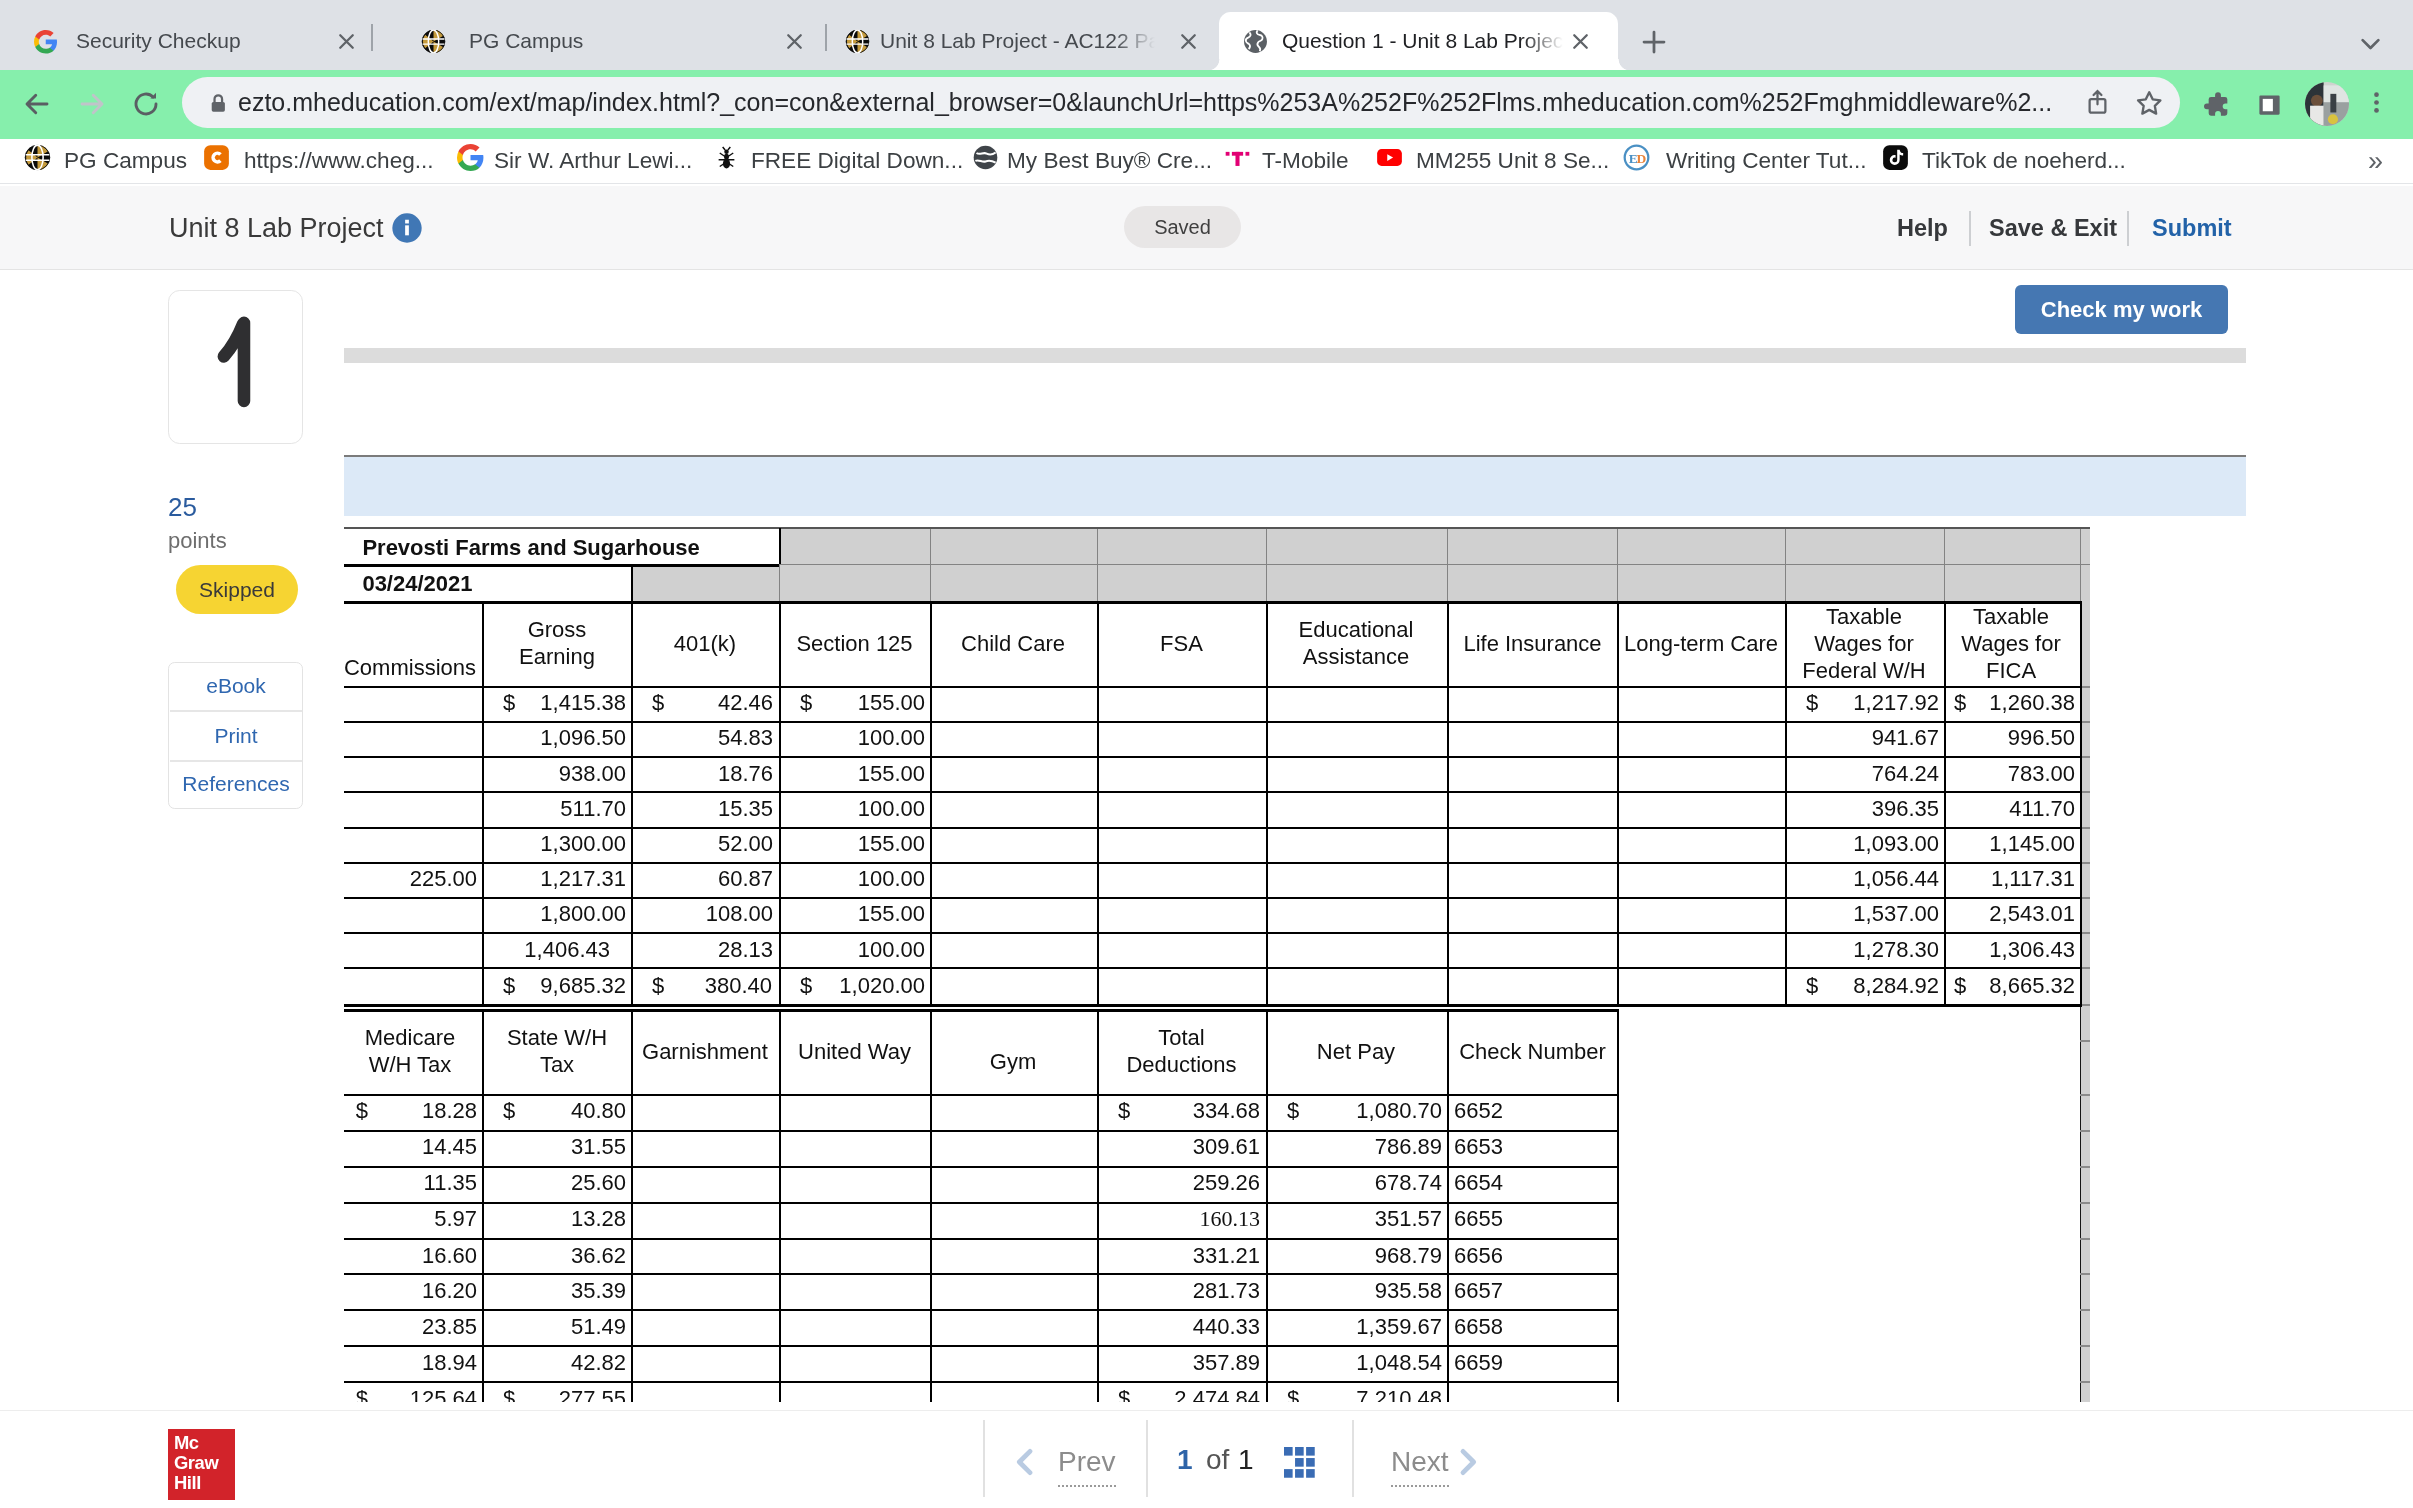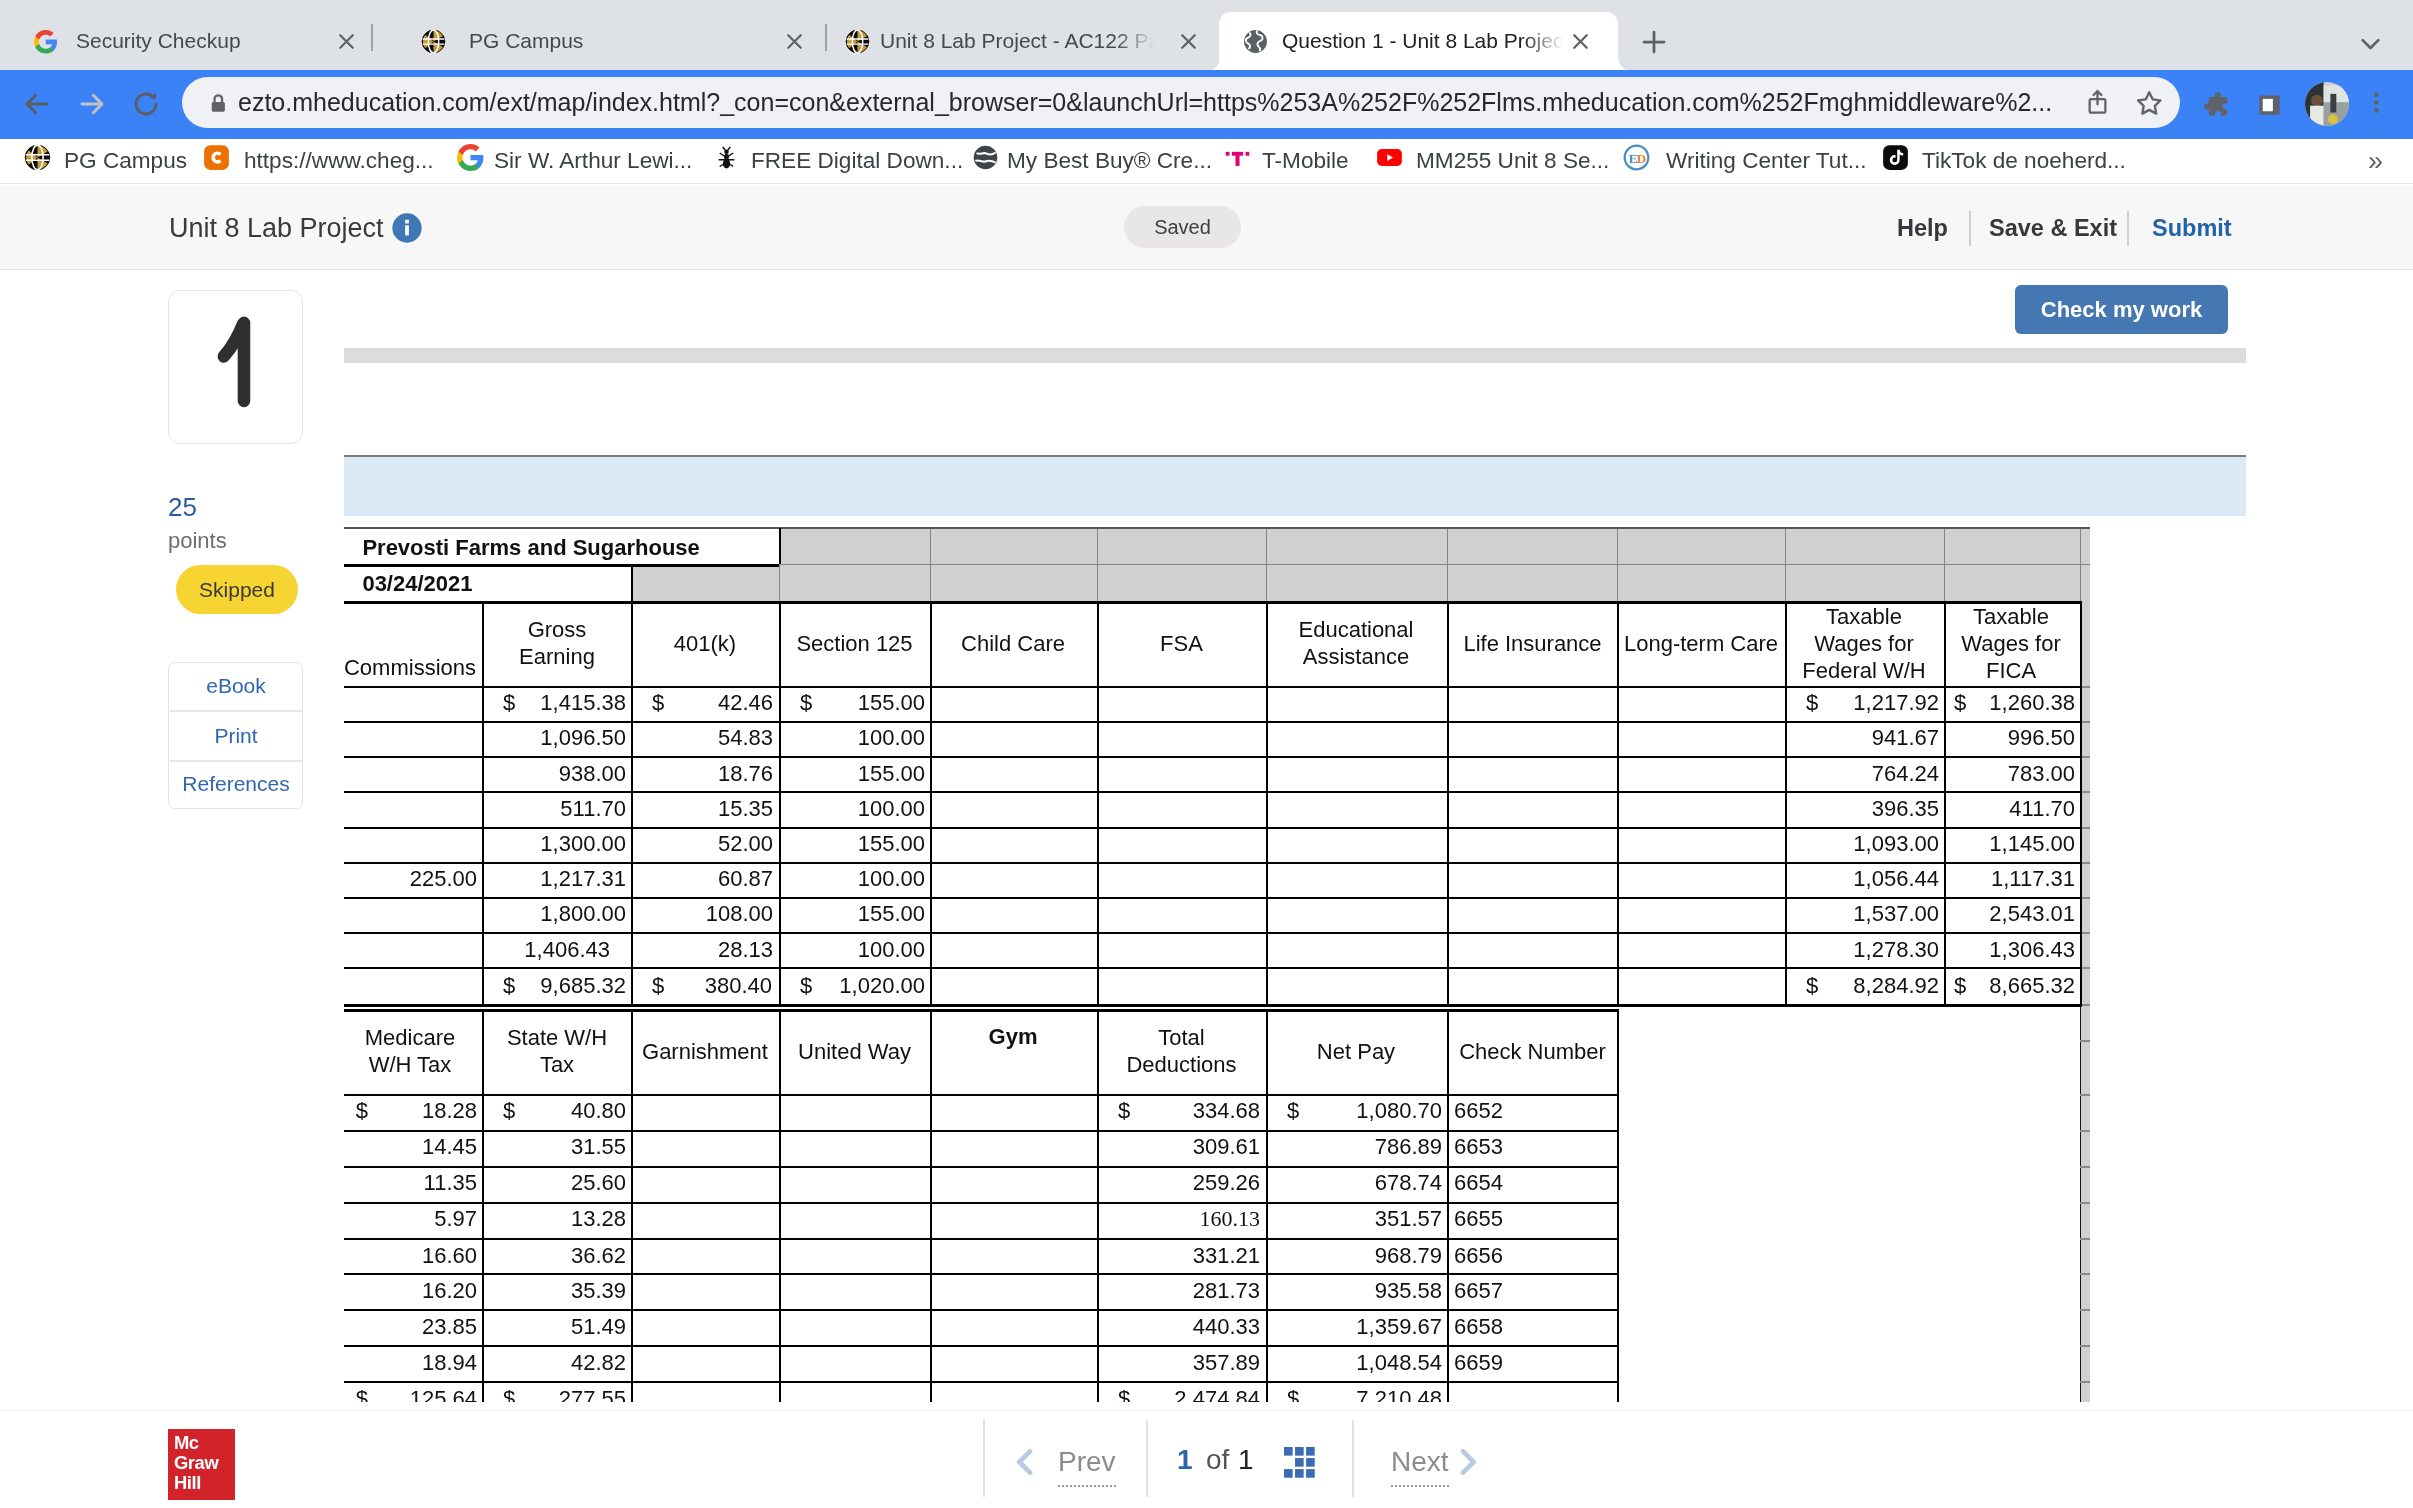--- a/index.html
+++ b/index.html
@@ -1,21 +1,21 @@
 <!DOCTYPE html>
 <html style="font-size:13.4px"><head><meta charset="utf-8">
 <style>
 *{margin:0;padding:0;box-sizing:border-box;}
 html,body{width:2413px;height:1508px;font-family:"Liberation Sans",sans-serif;background:#fff;overflow:hidden;}
 .abs{position:absolute;}
 #tabstrip{position:absolute;left:0;top:0;width:2413px;height:70px;background:#DEE1E6;}
 .tabtitle{position:absolute;top:5.9px;height:70px;line-height:70px;font-size:21px;color:#45494e;white-space:nowrap;overflow:hidden;}
 .tabdiv{position:absolute;top:23.5px;width:1.7px;height:27px;background:#9EA3A9;}
 #activetab{position:absolute;left:1219px;top:11.7px;width:399px;height:59px;background:#fff;border-radius:11.7px 11.7px 0 0;}
-#toolbar{position:absolute;left:0;top:70px;width:2413px;height:69px;background:#3b82f6;}
+#toolbar{position:absolute;left:0;top:70px;width:2413px;height:69px;background:#86efac;}
 #urlpill{position:absolute;left:182px;top:6.7px;width:1998px;height:51px;border-radius:26px;background:#EFF1F4;}
 #urltext{position:absolute;left:56px;top:0px;height:51px;line-height:51px;font-size:25px;color:#26282c;white-space:nowrap;}
 #bookmarks{position:absolute;left:0;top:139px;width:2413px;height:45px;background:#fff;border-bottom:1.7px solid #E3E5E8;}
 .bm{position:absolute;top:0;height:44px;line-height:44px;font-size:22.6px;color:#3C4043;white-space:nowrap;}
 #pagehead{position:absolute;left:0;top:186px;width:2413px;height:84px;background:#F7F7F8;border-bottom:1.7px solid #E4E4E4;}
 #content{position:absolute;left:0;top:272px;width:2413px;height:1138px;background:#fff;overflow:hidden;}
 #footer{position:absolute;left:0;top:1410px;width:2413px;height:99px;background:#fff;border-top:1.7px solid #EDEDED;}
 .hbtn{position:absolute;top:0;height:84px;line-height:84px;font-weight:bold;font-size:23.5px;color:#36383b;}
 .vdiv{position:absolute;top:25px;width:1.7px;height:35px;background:#CDCFD2;}
 #qbox{position:absolute;left:168px;top:17.6px;width:135px;height:154px;background:#fff;border:1.7px solid #E5E5E5;border-radius:11.7px;text-align:center;}
@@ -402,21 +402,21 @@
       <div class="numc" style="left:435px;top:447px;width:151px;height:28.5px;line-height:28.5px;">1,020.00</div>
       <div class="abs" style="left:456px;top:447px;height:28.5px;line-height:28.5px;">$</div>
       <div class="numc" style="left:1441px;top:447px;width:159px;height:28.5px;line-height:28.5px;">8,284.92</div>
       <div class="abs" style="left:1462px;top:447px;height:28.5px;line-height:28.5px;">$</div>
       <div class="numc" style="left:1600px;top:447px;width:136px;height:28.5px;line-height:28.5px;">8,665.32</div>
       <div class="abs" style="left:1610px;top:447px;height:28.5px;line-height:28.5px;">$</div>
       <div class="hc" style="left:-5px;top:499px;width:142px;line-height:27px;">Medicare<br>W/H Tax</div>
       <div class="hc" style="left:140px;top:499px;width:146px;line-height:27px;">State W/H<br>Tax</div>
       <div class="hc" style="left:289px;top:513px;width:144px;line-height:27px;">Garnishment</div>
       <div class="hc" style="left:437px;top:513px;width:147px;line-height:27px;">United Way</div>
-      <div class="hc" style="left:587px;top:498px;width:164px;line-height:27px;font-weight:bold;">Gym</div>
+      <div class="hc" style="left:587px;top:523px;width:164px;line-height:27px;">Gym</div>
       <div class="hc" style="left:755px;top:499px;width:165px;line-height:27px;">Total<br>Deductions</div>
       <div class="hc" style="left:923px;top:513px;width:178px;line-height:27px;">Net Pay</div>
       <div class="hc" style="left:1105px;top:513px;width:167px;line-height:27px;">Check Number</div>
       <div class="numc" style="left:0px;top:572px;width:138px;height:28.5px;line-height:28.5px;">18.28</div>
       <div class="abs" style="left:11.7px;top:572px;height:28.5px;line-height:28.5px;">$</div>
       <div class="numc" style="left:138px;top:572px;width:149px;height:28.5px;line-height:28.5px;">40.80</div>
       <div class="abs" style="left:159px;top:572px;height:28.5px;line-height:28.5px;">$</div>
       <div class="numc" style="left:753px;top:572px;width:168px;height:28.5px;line-height:28.5px;">334.68</div>
       <div class="abs" style="left:774px;top:572px;height:28.5px;line-height:28.5px;">$</div>
       <div class="numc" style="left:922px;top:572px;width:181px;height:28.5px;line-height:28.5px;">1,080.70</div>

